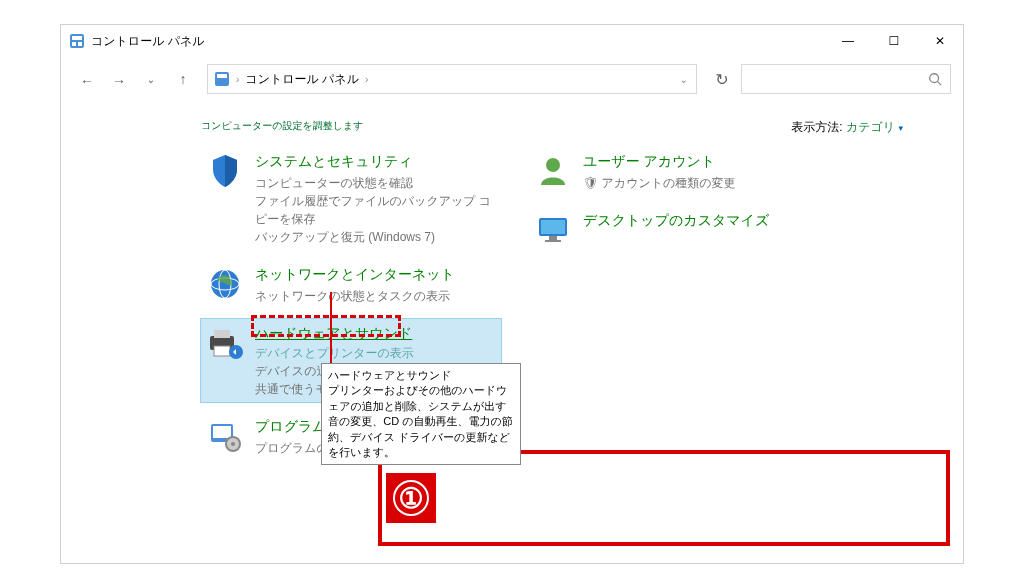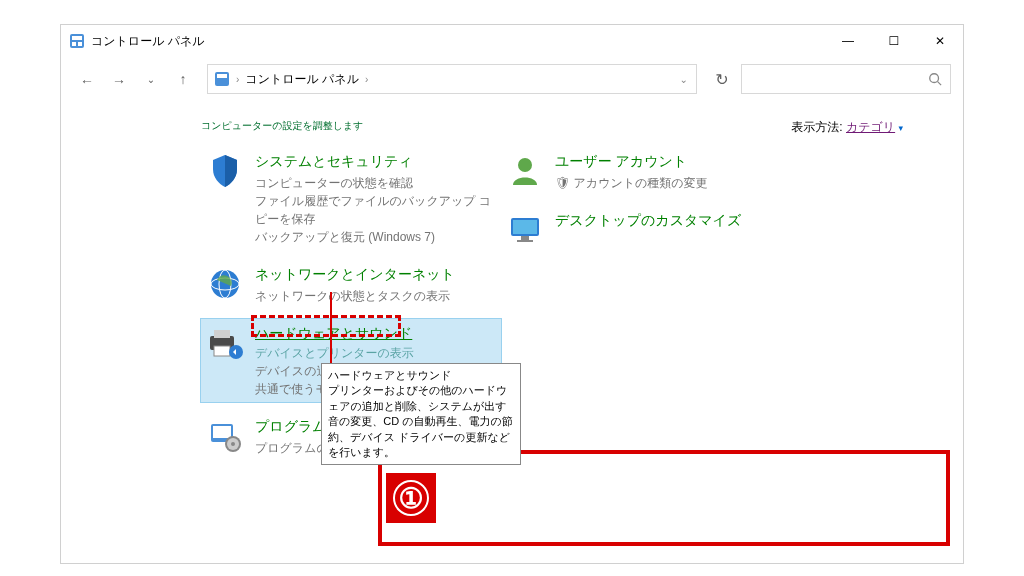--- a/index.html
+++ b/index.html
@@ -14,23 +14,23 @@
 .navbtn { width: 28px; height: 28px; display: flex; align-items: center; justify-content: center; color: #606060; font-size: 14px; }
 .addrbar { flex: 1; height: 30px; border: 1px solid #d8d8d8; display: flex; align-items: center; padding: 0 6px; margin: 0 6px; font-size: 12px; color: #000; gap: 4px; }
 .addrbar .ico { width: 16px; height: 16px; }
 .addrbar .chev { color: #888; font-size: 10px; margin: 0 2px; }
 .addrbar .spacer { flex: 1; }
 .refresh { width: 30px; height: 30px; display: flex; align-items: center; justify-content: center; color: #606060; }
 .searchbox { width: 210px; height: 30px; border: 1px solid #d8d8d8; display: flex; align-items: center; justify-content: flex-end; padding: 0 8px; color: #888; }
 .content { padding: 18px 40px 0 140px; position: relative; }
 .heading { font-size: 10px; color: #006e2e; margin-bottom: 14px; }
 .viewby { position: absolute; right: 60px; top: 18px; font-size: 12px; color: #000; }
-.viewby .link { color: #701a75; text-decoration: underline; }
+.viewby .link { color: #15803d; }
 .viewby .tri { font-size: 9px; color: #0066cc; }
-.cols { display: flex; }
+.cols { display: flex; gap: 28px; }
 .col { width: 300px; }
 .cat { display: flex; gap: 10px; margin-bottom: 10px; padding: 4px; position: relative; }
 .cat.hover { background: #cce8f7; outline: 1px solid #99d1ef; }
 .cicon { width: 40px; height: 40px; flex-shrink: 0; display: flex; align-items: center; justify-content: center; }
 .ctext { font-size: 12px; line-height: 1.5; }
 .ctitle { color: #008000; font-size: 14px; margin-bottom: 2px; }
 .clink { color: #737373; display: block; }
 .highlight-box { position: absolute; border: 3px dashed #d80000; left: 50px; top: -4px; width: 150px; height: 22px; pointer-events: none; }
 .hardware-title { color: #008000; font-size: 14px; text-decoration: underline; }
 .tooltip { position: absolute; left: 120px; top: 44px; width: 200px; background: #fff; border: 1px solid #888; padding: 4px 6px; font-size: 11px; line-height: 1.4; color: #000; z-index: 10; }

